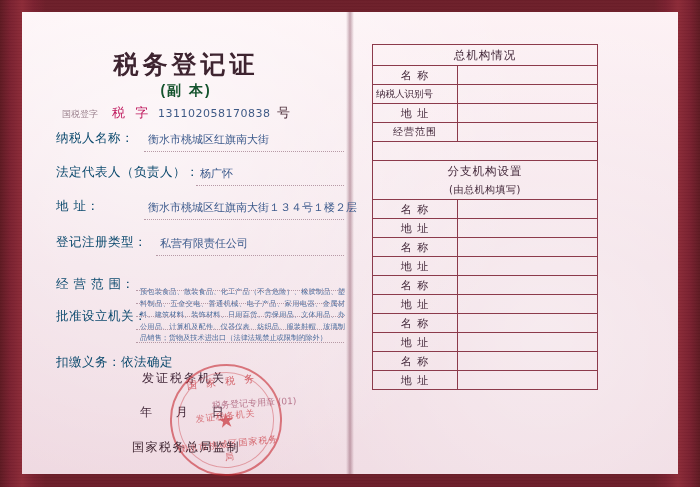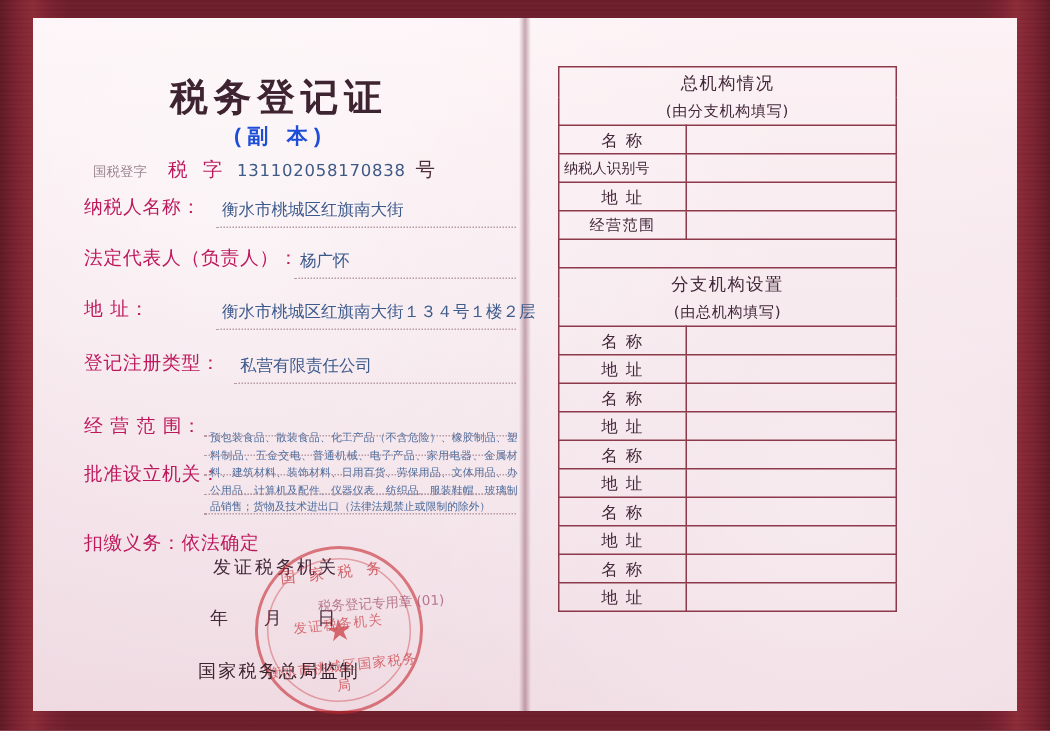--- a/index.html
+++ b/index.html
@@ -79,25 +79,25 @@
     font-weight: bold;
     letter-spacing: 4px;
     color: #3e2430;
   }
   .doc-subtitle {
     position: absolute;
     top: 70px;
     left: 0;
     width: 100%;
     text-align: center;
-    font-family: Liberation Mono, monospace;
+    font-family: Liberation Sans, sans-serif;
     font-size: 14px;
     font-weight: bold;
     letter-spacing: 2px;
-    color: #1d4ed8;
+    color: #14532d;
   }
   .serial-row {
     position: absolute;
     top: 92px;
     left: 40px;
     width: 270px;
     height: 20px;
     font-size: 11px;
     color: #5b3a47;
   }
@@ -132,21 +132,21 @@
     position: absolute;
     left: 34px;
     width: 290px;
     height: 22px;
   }
   .field-label {
     position: absolute;
     left: 0;
     top: 0;
     font-size: 12.5px;
-    color: #be185d;
+    color: #0c4a6e;
     white-space: nowrap;
     letter-spacing: 0.5px;
   }
   .field-value {
     position: absolute;
     top: 2px;
     font-size: 11px;
     color: #3c5a8c;
     white-space: nowrap;
   }
@@ -381,23 +381,20 @@
       <div class="footer-note">国家税务总局监制</div>
     </div>
 
     <div class="page-half right-half">
       <table class="tbl">
         <tbody>
           <tr>
             <td class="hdr" colspan="2">总机构情况</td>
           </tr>
           <tr>
-            <td class="hdr2" colspan="2">(由分支机构填写)</td>
-          </tr>
-          <tr>
             <td class="key">名        称</td>
             <td class="val"></td>
           </tr>
           <tr>
             <td class="key-wide">纳税人识别号</td>
             <td class="val"></td>
           </tr>
           <tr>
             <td class="key">地        址</td>
             <td class="val"></td>

